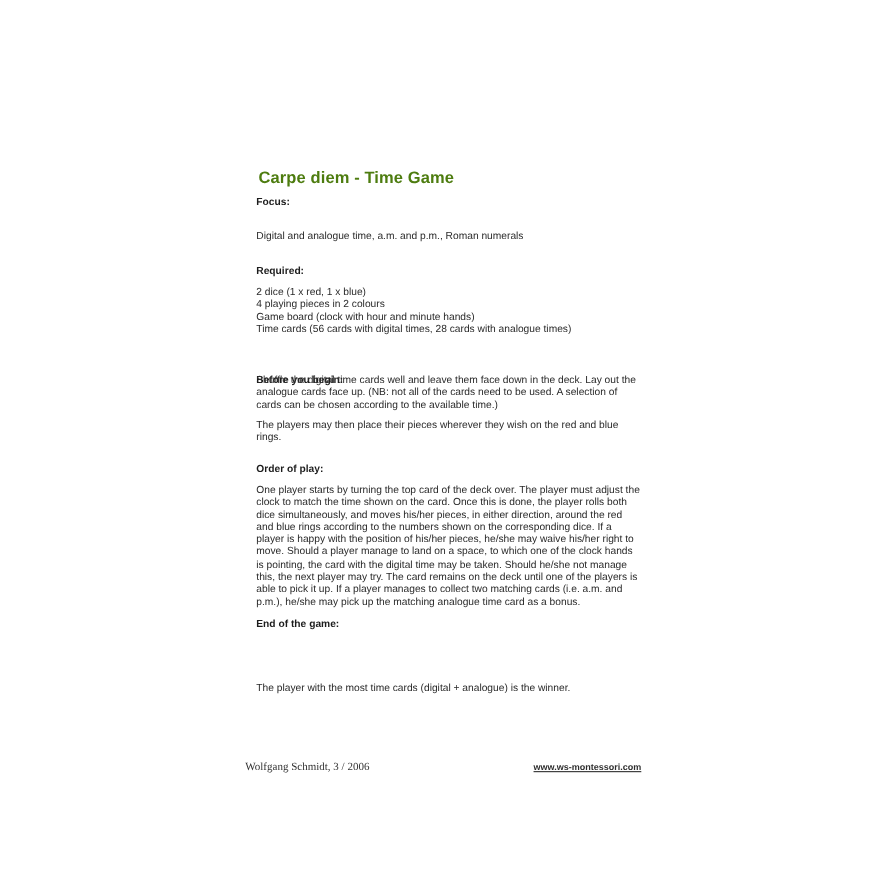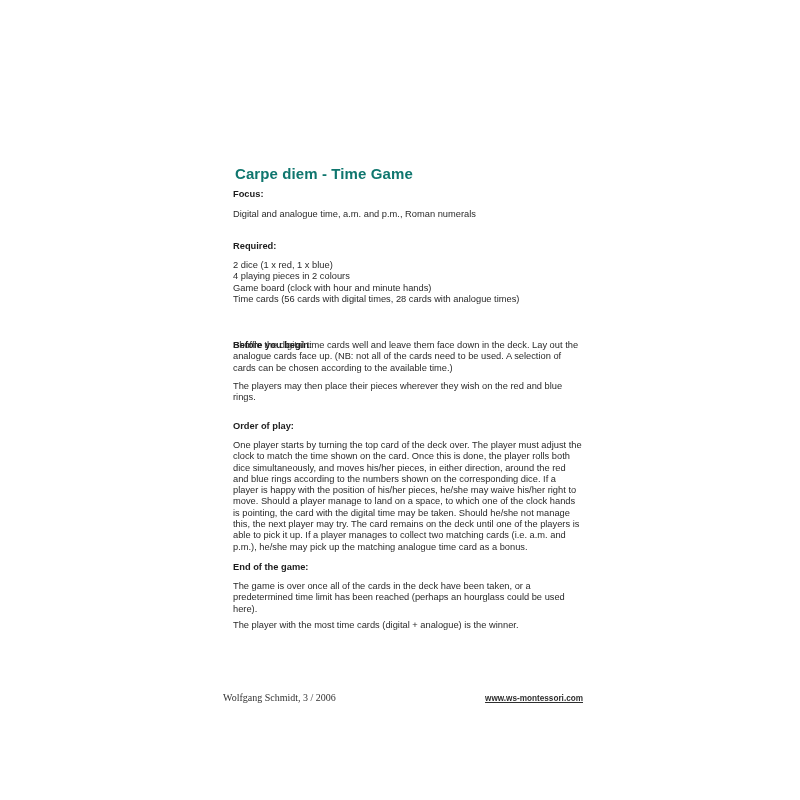--- a/index.html
+++ b/index.html
@@ -22,26 +22,26 @@
     width: 370px;
     color: #2a2a2a;
     font-size: 9.3px;
     line-height: 11.3px;
     white-space: pre-line;
     letter-spacing: 0;
   }
   .title {
     position: absolute;
     left: 235px;
-    top: 165px;
+    top: 153px;
     margin: 0;
     font-size: 15px;
     line-height: 18px;
     font-weight: bold;
-    color: #0f766e;
+    color: #4d7c0f;
     letter-spacing: 0.1px;
     white-space: nowrap;
   }
   .heading {
     font-weight: bold;
     color: #1c1c1c;
   }
   .footer-row {
     position: absolute;
     left: 223px;
@@ -68,21 +68,21 @@
     cursor: pointer;
   }
 </style>
 </head>
 <body>
 
 <div class="canvas">
 
   <h1 class="title">Carpe diem - Time Game</h1>
 
-  <div class="block heading" style="top:189px">Focus:</div>
+  <div class="block heading" style="top:178px">Focus:</div>
   <div class="block heading" style="top:241px">Required:</div>
 
   <div class="block" style="top:209px">Digital and analogue time, a.m. and p.m., Roman numerals</div>
   <div class="block" style="top:260px">2 dice (1 x red, 1 x blue)
 4 playing pieces in 2 colours
 Game board (clock with hour and minute hands)
 Time cards (56 cards with digital times, 28 cards with analogue times)</div>
 
   <div class="block heading" style="top:340px">Before you begin:</div>
   <div class="block" style="top:340px">Shuffle the digital time cards well and leave them face down in the deck. Lay out the
@@ -97,23 +97,20 @@
 and blue rings according to the numbers shown on the corresponding dice. If a
 player is happy with the position of his/her pieces, he/she may waive his/her right to
 move. Should a player manage to land on a space, to which one of the clock hands
 is pointing, the card with the digital time may be taken. Should he/she not manage
 this, the next player may try. The card remains on the deck until one of the players is
 able to pick it up. If a player manages to collect two matching cards (i.e. a.m. and
 p.m.), he/she may pick up the matching analogue time card as a bonus.</div>
   <div class="block heading" style="top:421px">Order of play:</div>
 
   <div class="block heading" style="top:562px">End of the game:</div>
-  <div class="block" style="top:581px">The game is over once all of the cards in the deck have been taken, or a
-predetermined time limit has been reached (perhaps an hourglass could be used
-here).</div>
   <div class="block" style="top:620px">The player with the most time cards (digital + analogue) is the winner.</div>
 
   <div class="footer-row">
     <span class="footer-author">Wolfgang Schmidt, 3 / 2006</span>
     <span class="footer-site">www.ws-montessori.com</span>
   </div>
 
 </div>
 
 </body></html>

